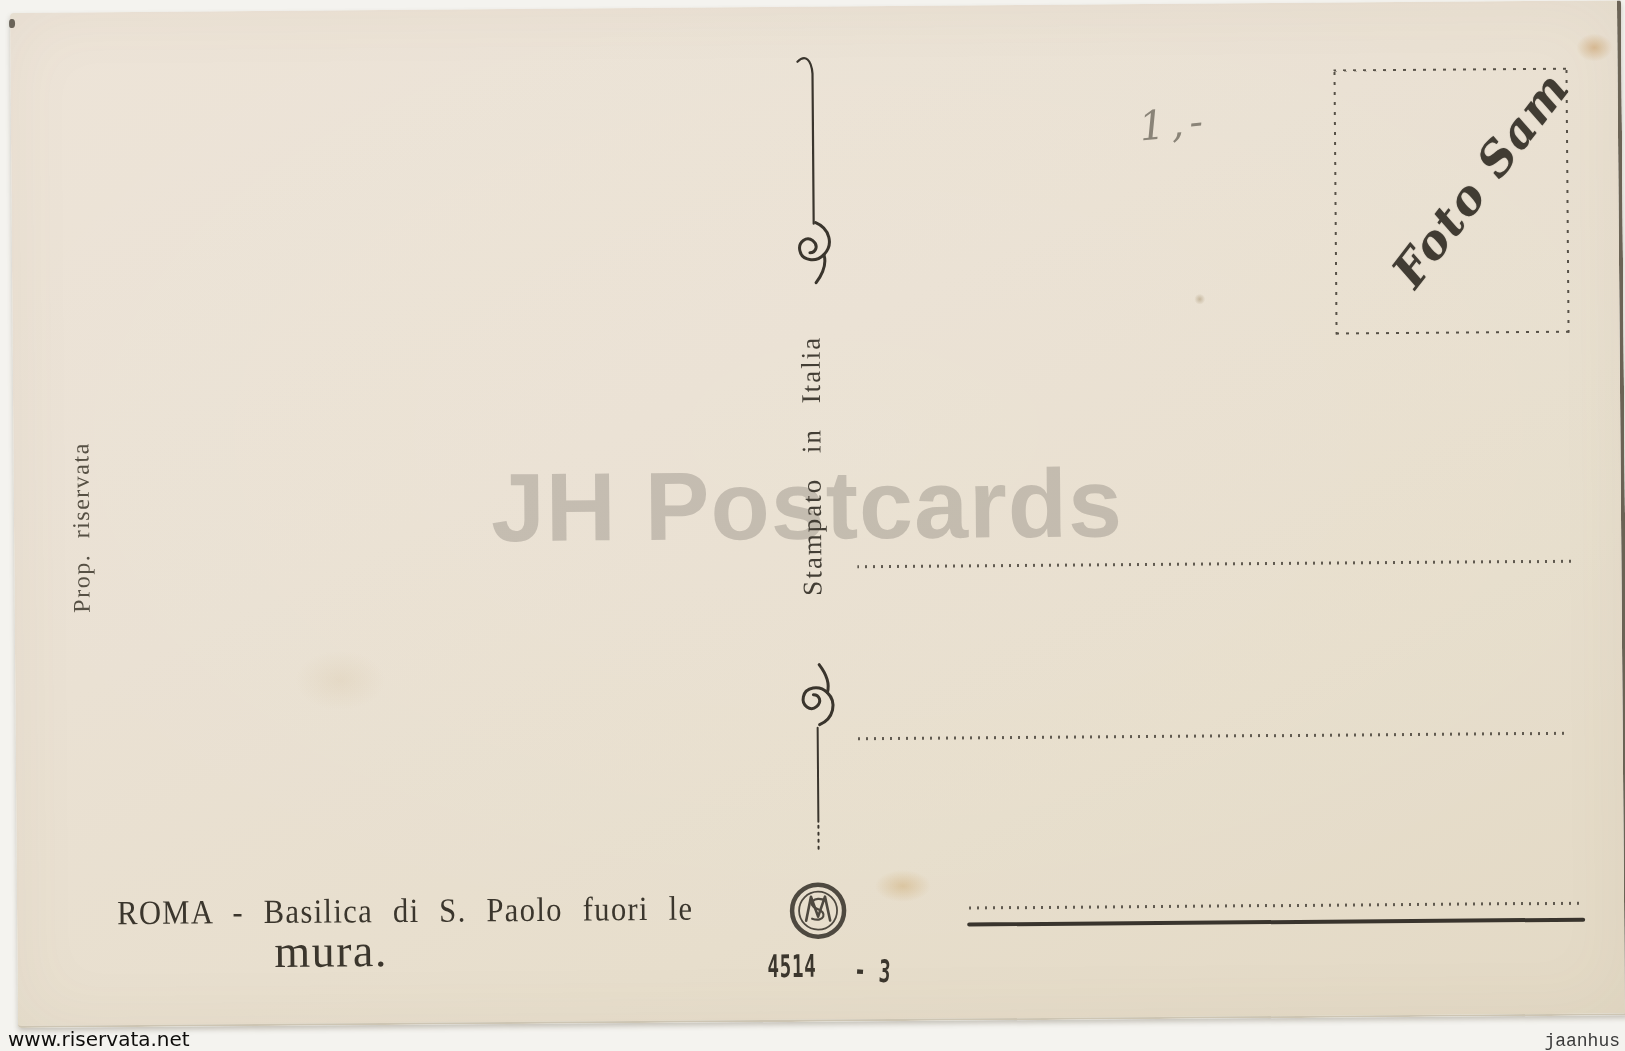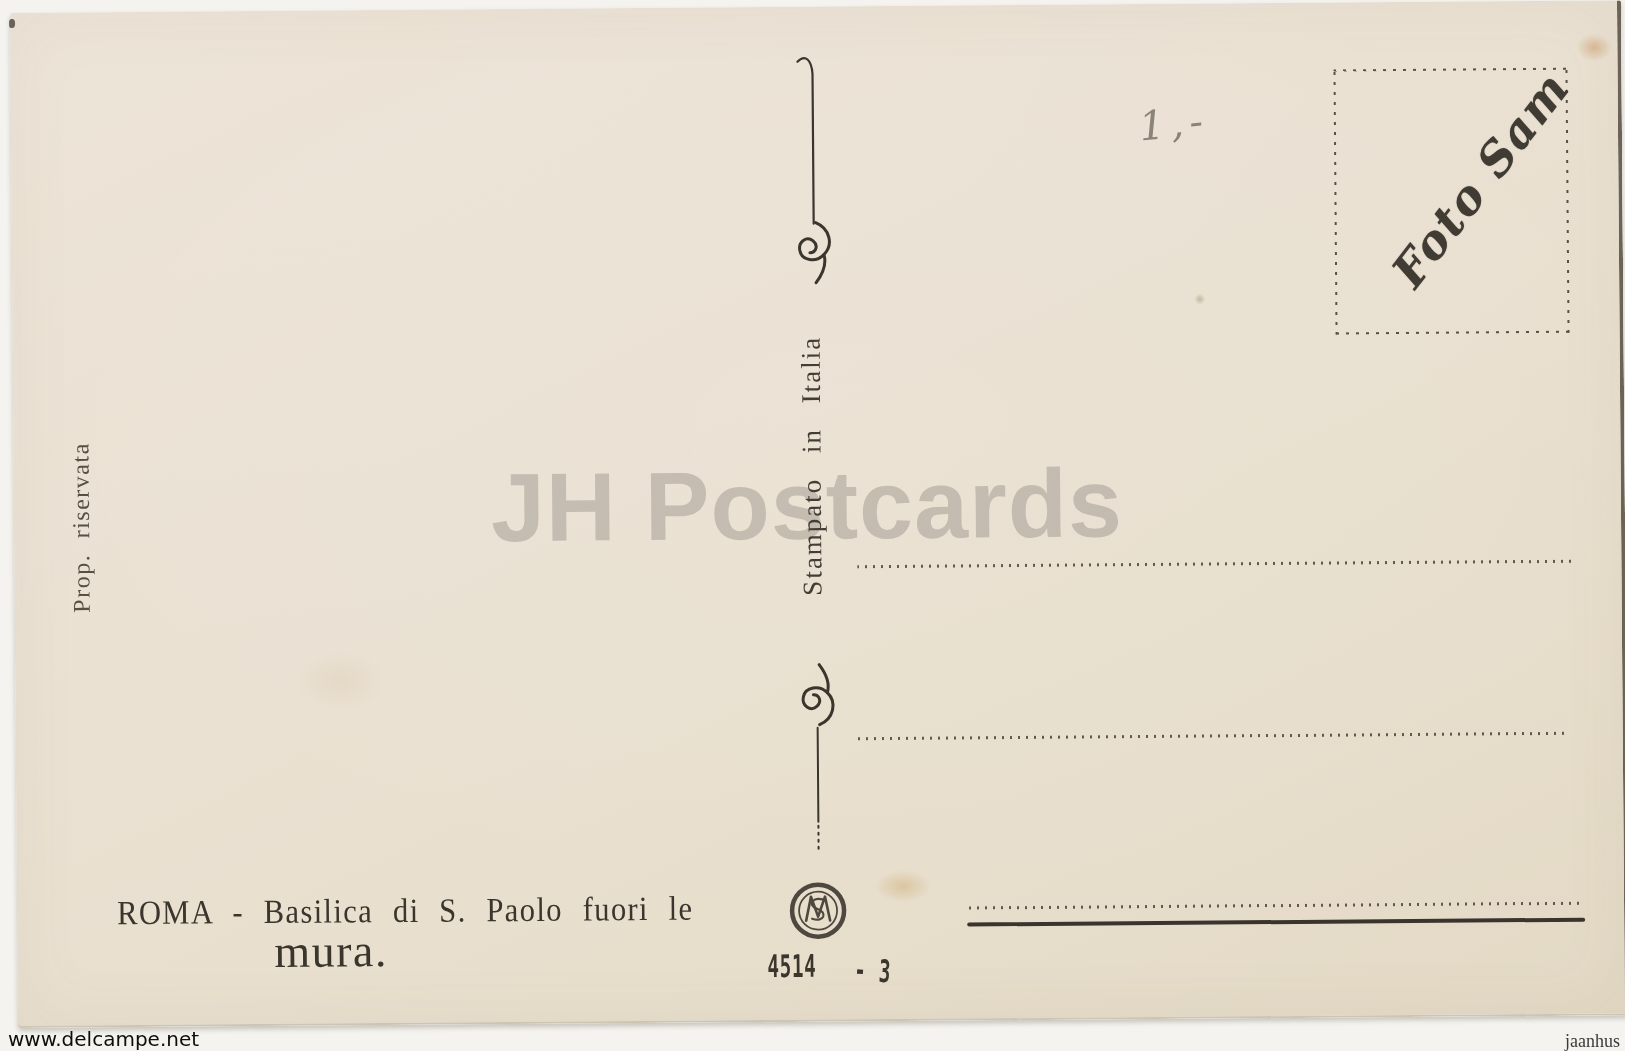--- a/index.html
+++ b/index.html
@@ -105,21 +105,21 @@
   .serial .num{display:inline-block;transform:scaleX(.62);transform-origin:left top;letter-spacing:1px;}
   .serial .suf{display:inline-block;transform:translateY(4px) rotate(4deg) scaleX(.62);transform-origin:left top;letter-spacing:1px;}
 
   
   .src-left{
     position:absolute;left:8px;top:1028px;
     font-family:"DejaVu Sans", sans-serif;font-size:20px;color:#0e0d0b;line-height:1.1;
   }
   .src-right{
     position:absolute;right:5px;top:1032px;
-    font-family:Liberation Serif, serif;font-size:18px;color:#3a3a3a;line-height:1.1;
+    font-family:Liberation Mono, monospace;font-size:18px;color:#3a3a3a;line-height:1.1;
   }
 </style>
 </head>
 <body>
 
 <div class="card">
 
   <div class="nick"></div>
   <div class="stain s1"></div>
   <div class="stain s2"></div>
@@ -166,14 +166,14 @@
   <div class="caption1">ROMA - Basilica di S. Paolo fuori le</div>
   <div class="caption2">mura.</div>
 
   <div class="serial">
     <span class="num">4514</span>
     <span class="suf">- 3</span>
   </div>
 
 </div>
 
-<div class="src-left">www.delcampe.net</div>
+<div class="src-left">www.riservata.net</div>
 <div class="src-right">jaanhus</div>
 
 </body></html>

